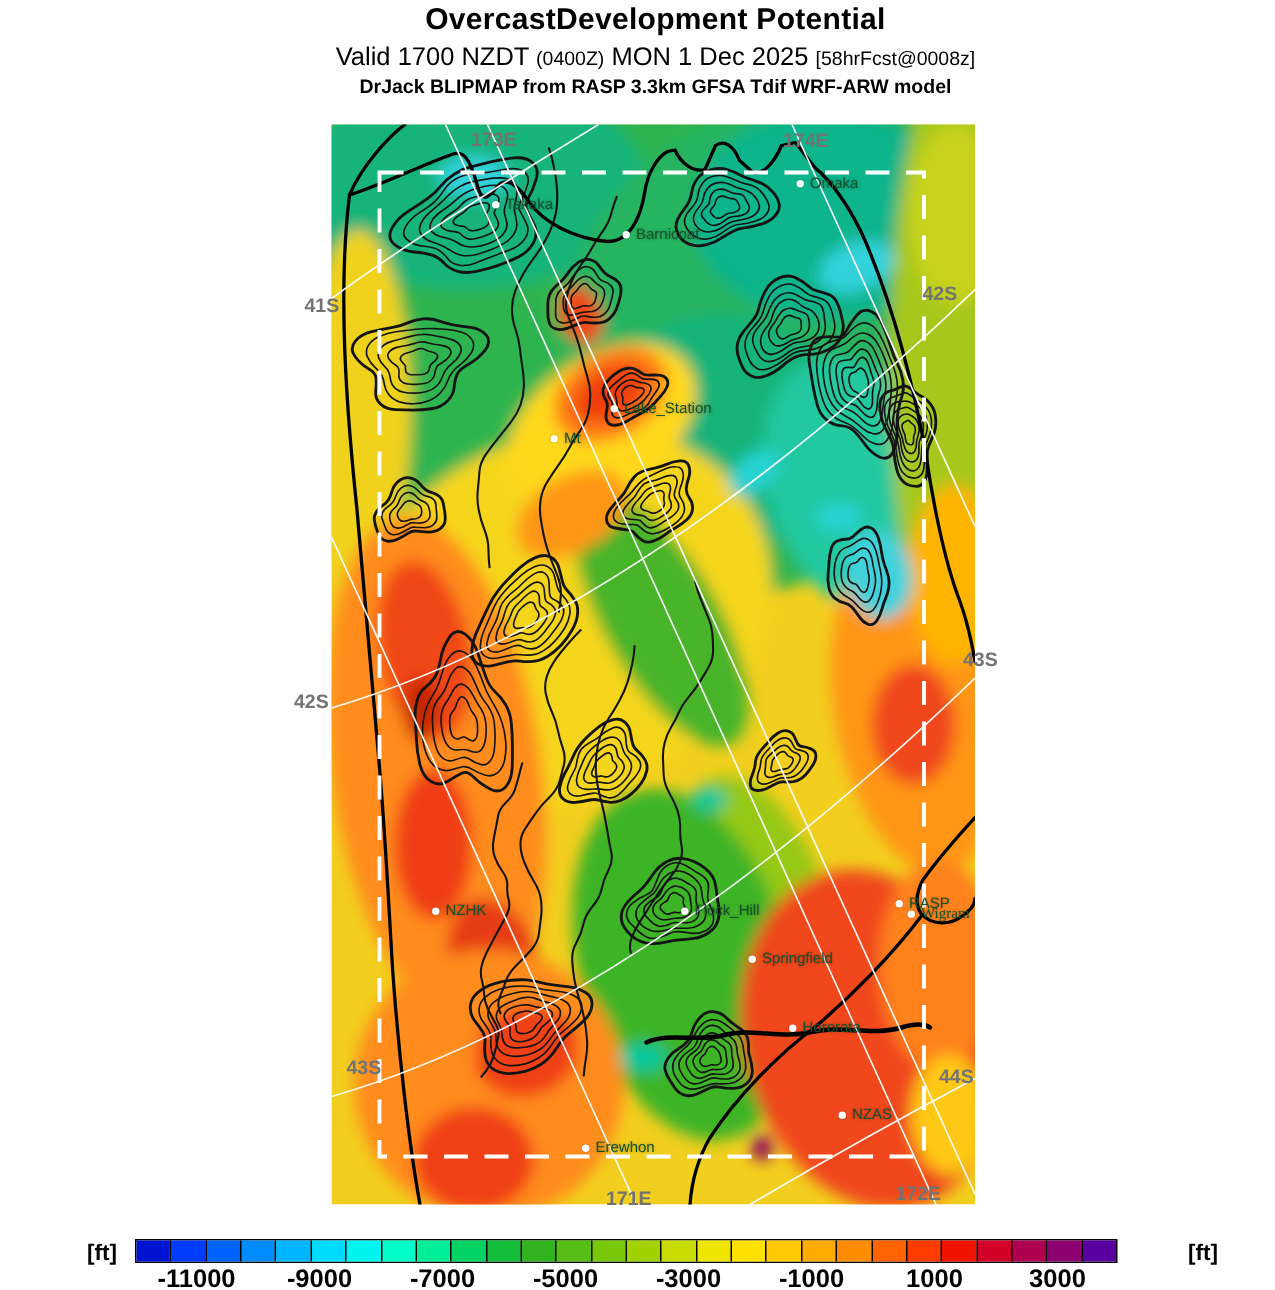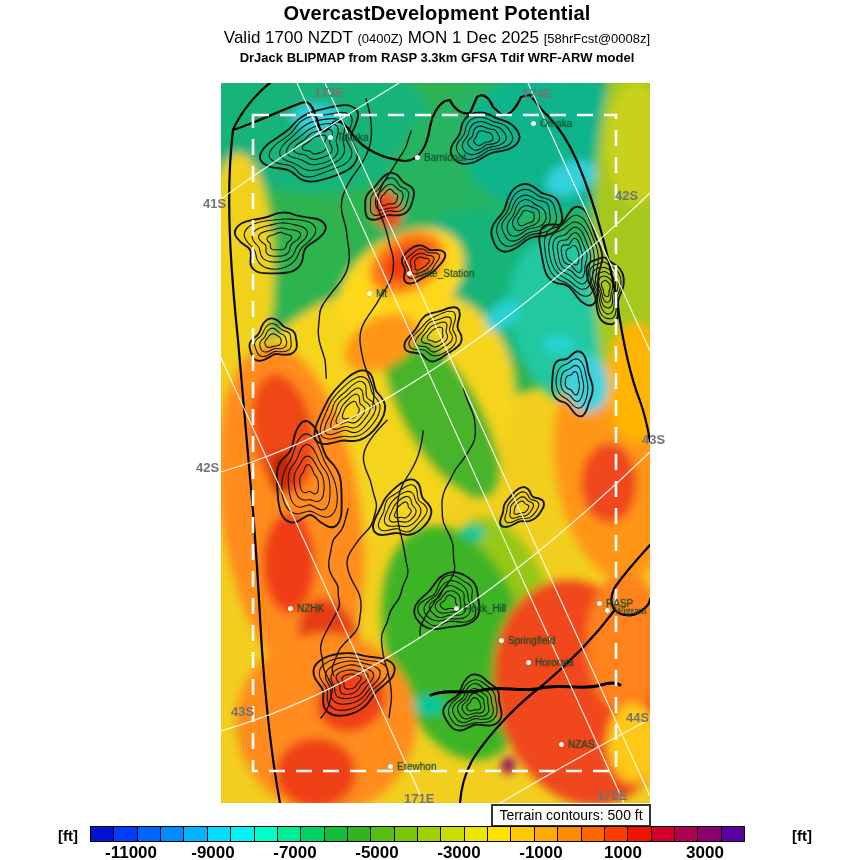--- a/index.html
+++ b/index.html
@@ -220,21 +220,20 @@
             <path d="M76,0 L403,720"></path>
             <path d="M0,275 L203,720"></path>
           </g>
           <rect x="32" y="32" width="363" height="656" fill="none" stroke="#ffffff" stroke-width="2.6" stroke-dasharray="16 11"></rect>
         </g>
       </svg></div>
 
   <div id="sites"></div>
   <div id="gratlabels"></div>
 
-  <div id="terrain-note">Terrain contours: 500 ft</div>
 
   <div id="colorbar">
       <div class="cbcell" style="background: rgb(0, 20, 210);"></div>
       <div class="cbcell" style="background: rgb(0, 60, 255);"></div>
       <div class="cbcell" style="background: rgb(0, 100, 255);"></div>
       <div class="cbcell" style="background: rgb(0, 140, 255);"></div>
       <div class="cbcell" style="background: rgb(0, 180, 255);"></div>
       <div class="cbcell" style="background: rgb(0, 220, 255);"></div>
       <div class="cbcell" style="background: rgb(0, 245, 240);"></div>
       <div class="cbcell" style="background: rgb(0, 255, 200);"></div>
@@ -275,21 +274,21 @@
 <div class="site" style="left: 328px; top: 128px; text-align: right;"><span class="dot"></span><span class="lbl">Takaka</span></div>
     <div class="site" style="left: 531px; top: 114px;"><span class="dot"></span><span class="lbl">Omaka</span></div>
     <div class="site" style="left: 415px; top: 148px;"><span class="dot"></span><span class="lbl">Barnicoat</span></div>
     <div class="site" style="left: 407px; top: 264px;"><span class="dot"></span><span class="lbl">Lake_Station</span></div>
     <div class="site" style="left: 367px; top: 284px;"><span class="dot"></span><span class="lbl">Mt</span></div>
     <div class="site" style="left: 288px; top: 599px;"><span class="dot"></span><span class="lbl">NZHK</span></div>
     <div class="site" style="left: 454px; top: 599px;"><span class="dot"></span><span class="lbl">Flock_Hill</span></div>
     <div class="site" style="left: 597px; top: 594px;"><span class="dot"></span><span class="lbl">RASP</span></div>
     <div class="site" style="left: 605px; top: 600px; font-family: Liberation Serif, serif;"><span class="dot"></span><span class="lbl">Wigram</span></div>
     <div class="site" style="left: 499px; top: 631px;"><span class="dot"></span><span class="lbl">Springfield</span></div>
-    <div class="site" style="left: 526px; top: 653px;"><span class="dot"></span><span class="lbl">Hororata</span></div>
+    <div class="site" style="left: 526px; top: 677px;"><span class="dot"></span><span class="lbl">Hororata</span></div>
     <div class="site" style="left: 559px; top: 735px;"><span class="dot"></span><span class="lbl">NZAS</span></div>
     <div class="site" style="left: 388px; top: 757px;"><span class="dot"></span><span class="lbl">Erewhon</span></div>
     <div class="gratlbl" style="left: 314px; top: 85px;">173E</div>
     <div class="gratlbl" style="left: 522px; top: 86px;">174E</div>
     <div class="gratlbl" style="left: 203px; top: 196px;">41S</div>
     <div class="gratlbl" style="left: 196px; top: 460px;">42S</div>
     <div class="gratlbl" style="left: 615px; top: 188px;">42S</div>
     <div class="gratlbl" style="left: 231px; top: 704px;">43S</div>
     <div class="gratlbl" style="left: 642px; top: 432px;">43S</div>
     <div class="gratlbl" style="left: 626px; top: 710px;">44S</div>

